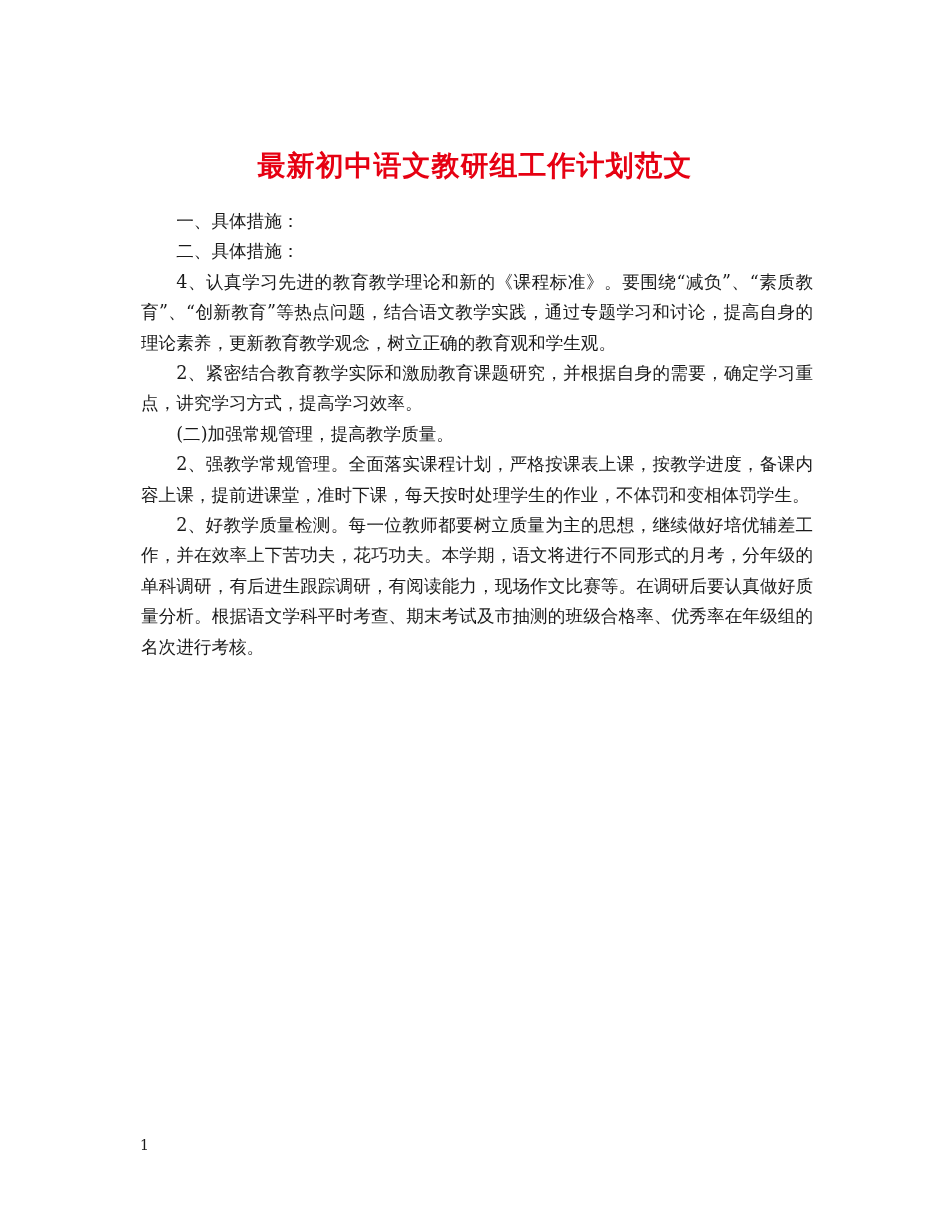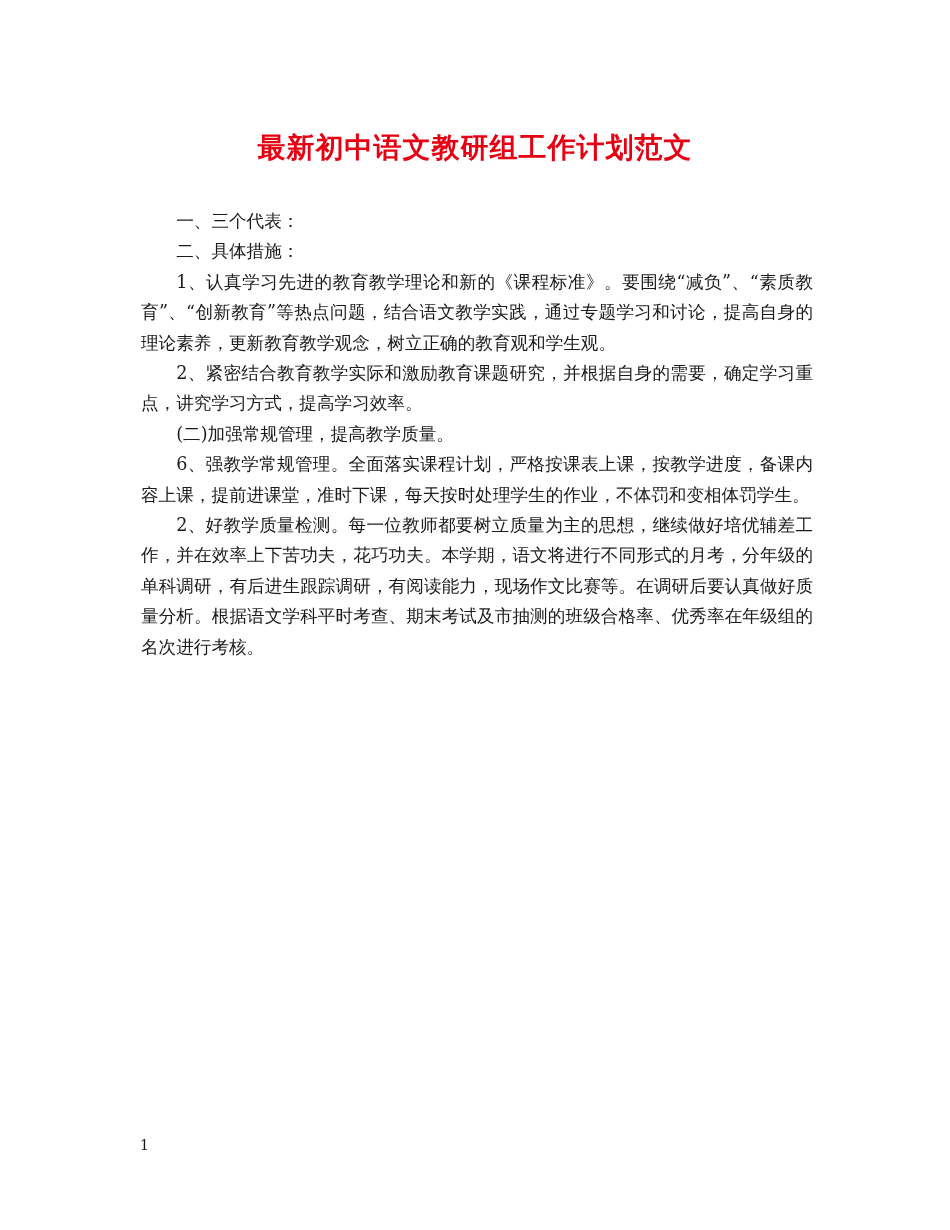--- a/index.html
+++ b/index.html
@@ -17,21 +17,21 @@
     }
     .page {
       position: absolute;
       left: 0; top: 0;
       width: 950px;
       height: 1230px;
       background: #ffffff;
     }
     .title {
       position: absolute;
-      top: 128px;
+      top: 146px;
       left: 0;
       width: 950px;
       text-align: center;
       color: #e60012;
       font-family: "DejaVu Sans", "Liberation Sans", sans-serif;
       font-weight: bold;
       font-size: 28px;
       letter-spacing: 1px;
       line-height: 40px;
     }
@@ -58,23 +58,23 @@
       color: #1a1a1a;
     }
   </style>
 </head>
 <body>
 
 <div class="page">
   <div class="title">最新初中语文教研组工作计划范文</div>
 
   <div class="body-text">
-    <p>一、三个代表：</p>
+    <p>一、具体措施：</p>
     <p>二、具体措施：</p>
-    <p>1、认真学习先进的教育教学理论和新的《课程标准》。要围绕“减负”、“素质教育”、“创新教育”等热点问题，结合语文教学实践，通过专题学习和讨论，提高自身的理论素养，更新教育教学观念，树立正确的教育观和学生观。</p>
+    <p>4、认真学习先进的教育教学理论和新的《课程标准》。要围绕“减负”、“素质教育”、“创新教育”等热点问题，结合语文教学实践，通过专题学习和讨论，提高自身的理论素养，更新教育教学观念，树立正确的教育观和学生观。</p>
     <p>2、紧密结合教育教学实际和激励教育课题研究，并根据自身的需要，确定学习重点，讲究学习方式，提高学习效率。</p>
     <p>(二)加强常规管理，提高教学质量。</p>
-    <p>6、强教学常规管理。全面落实课程计划，严格按课表上课，按教学进度，备课内容上课，提前进课堂，准时下课，每天按时处理学生的作业，不体罚和变相体罚学生。</p>
+    <p>2、强教学常规管理。全面落实课程计划，严格按课表上课，按教学进度，备课内容上课，提前进课堂，准时下课，每天按时处理学生的作业，不体罚和变相体罚学生。</p>
     <p>2、好教学质量检测。每一位教师都要树立质量为主的思想，继续做好培优辅差工作，并在效率上下苦功夫，花巧功夫。本学期，语文将进行不同形式的月考，分年级的单科调研，有后进生跟踪调研，有阅读能力，现场作文比赛等。在调研后要认真做好质量分析。根据语文学科平时考查、期末考试及市抽测的班级合格率、优秀率在年级组的名次进行考核。</p>
   </div>
 
   <div class="page-number">1</div>
 </div>
 
 </body></html>

